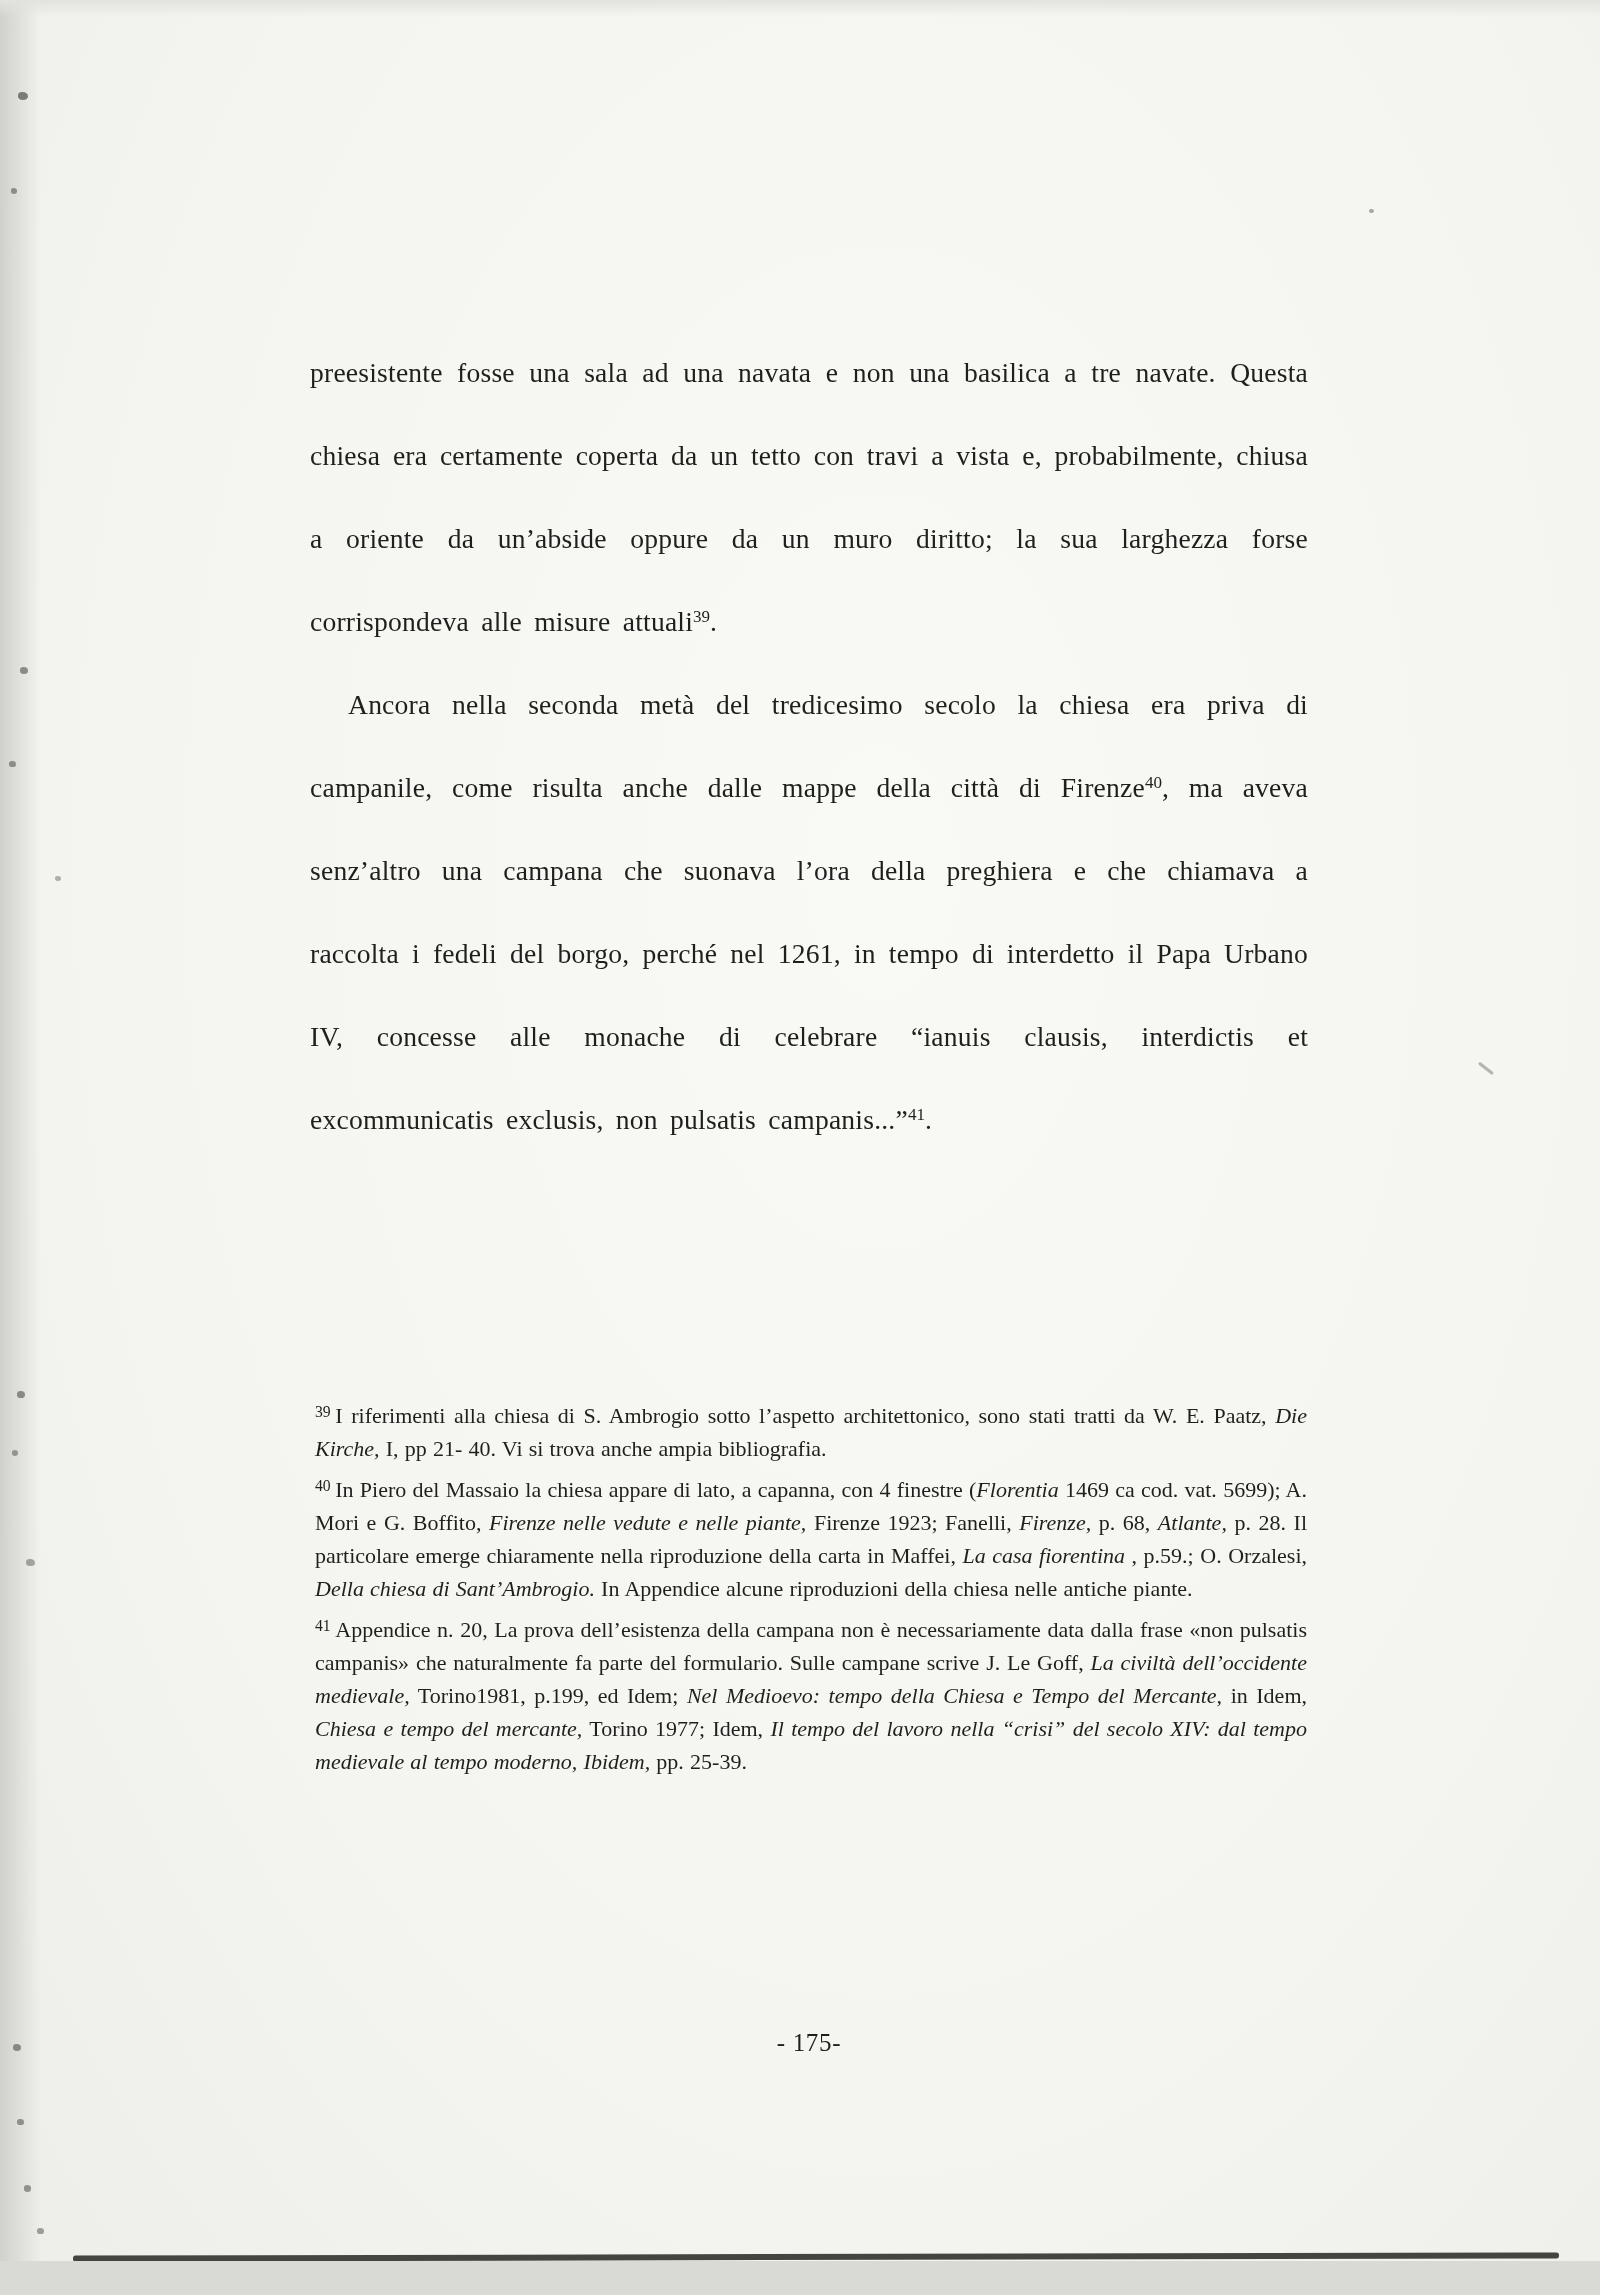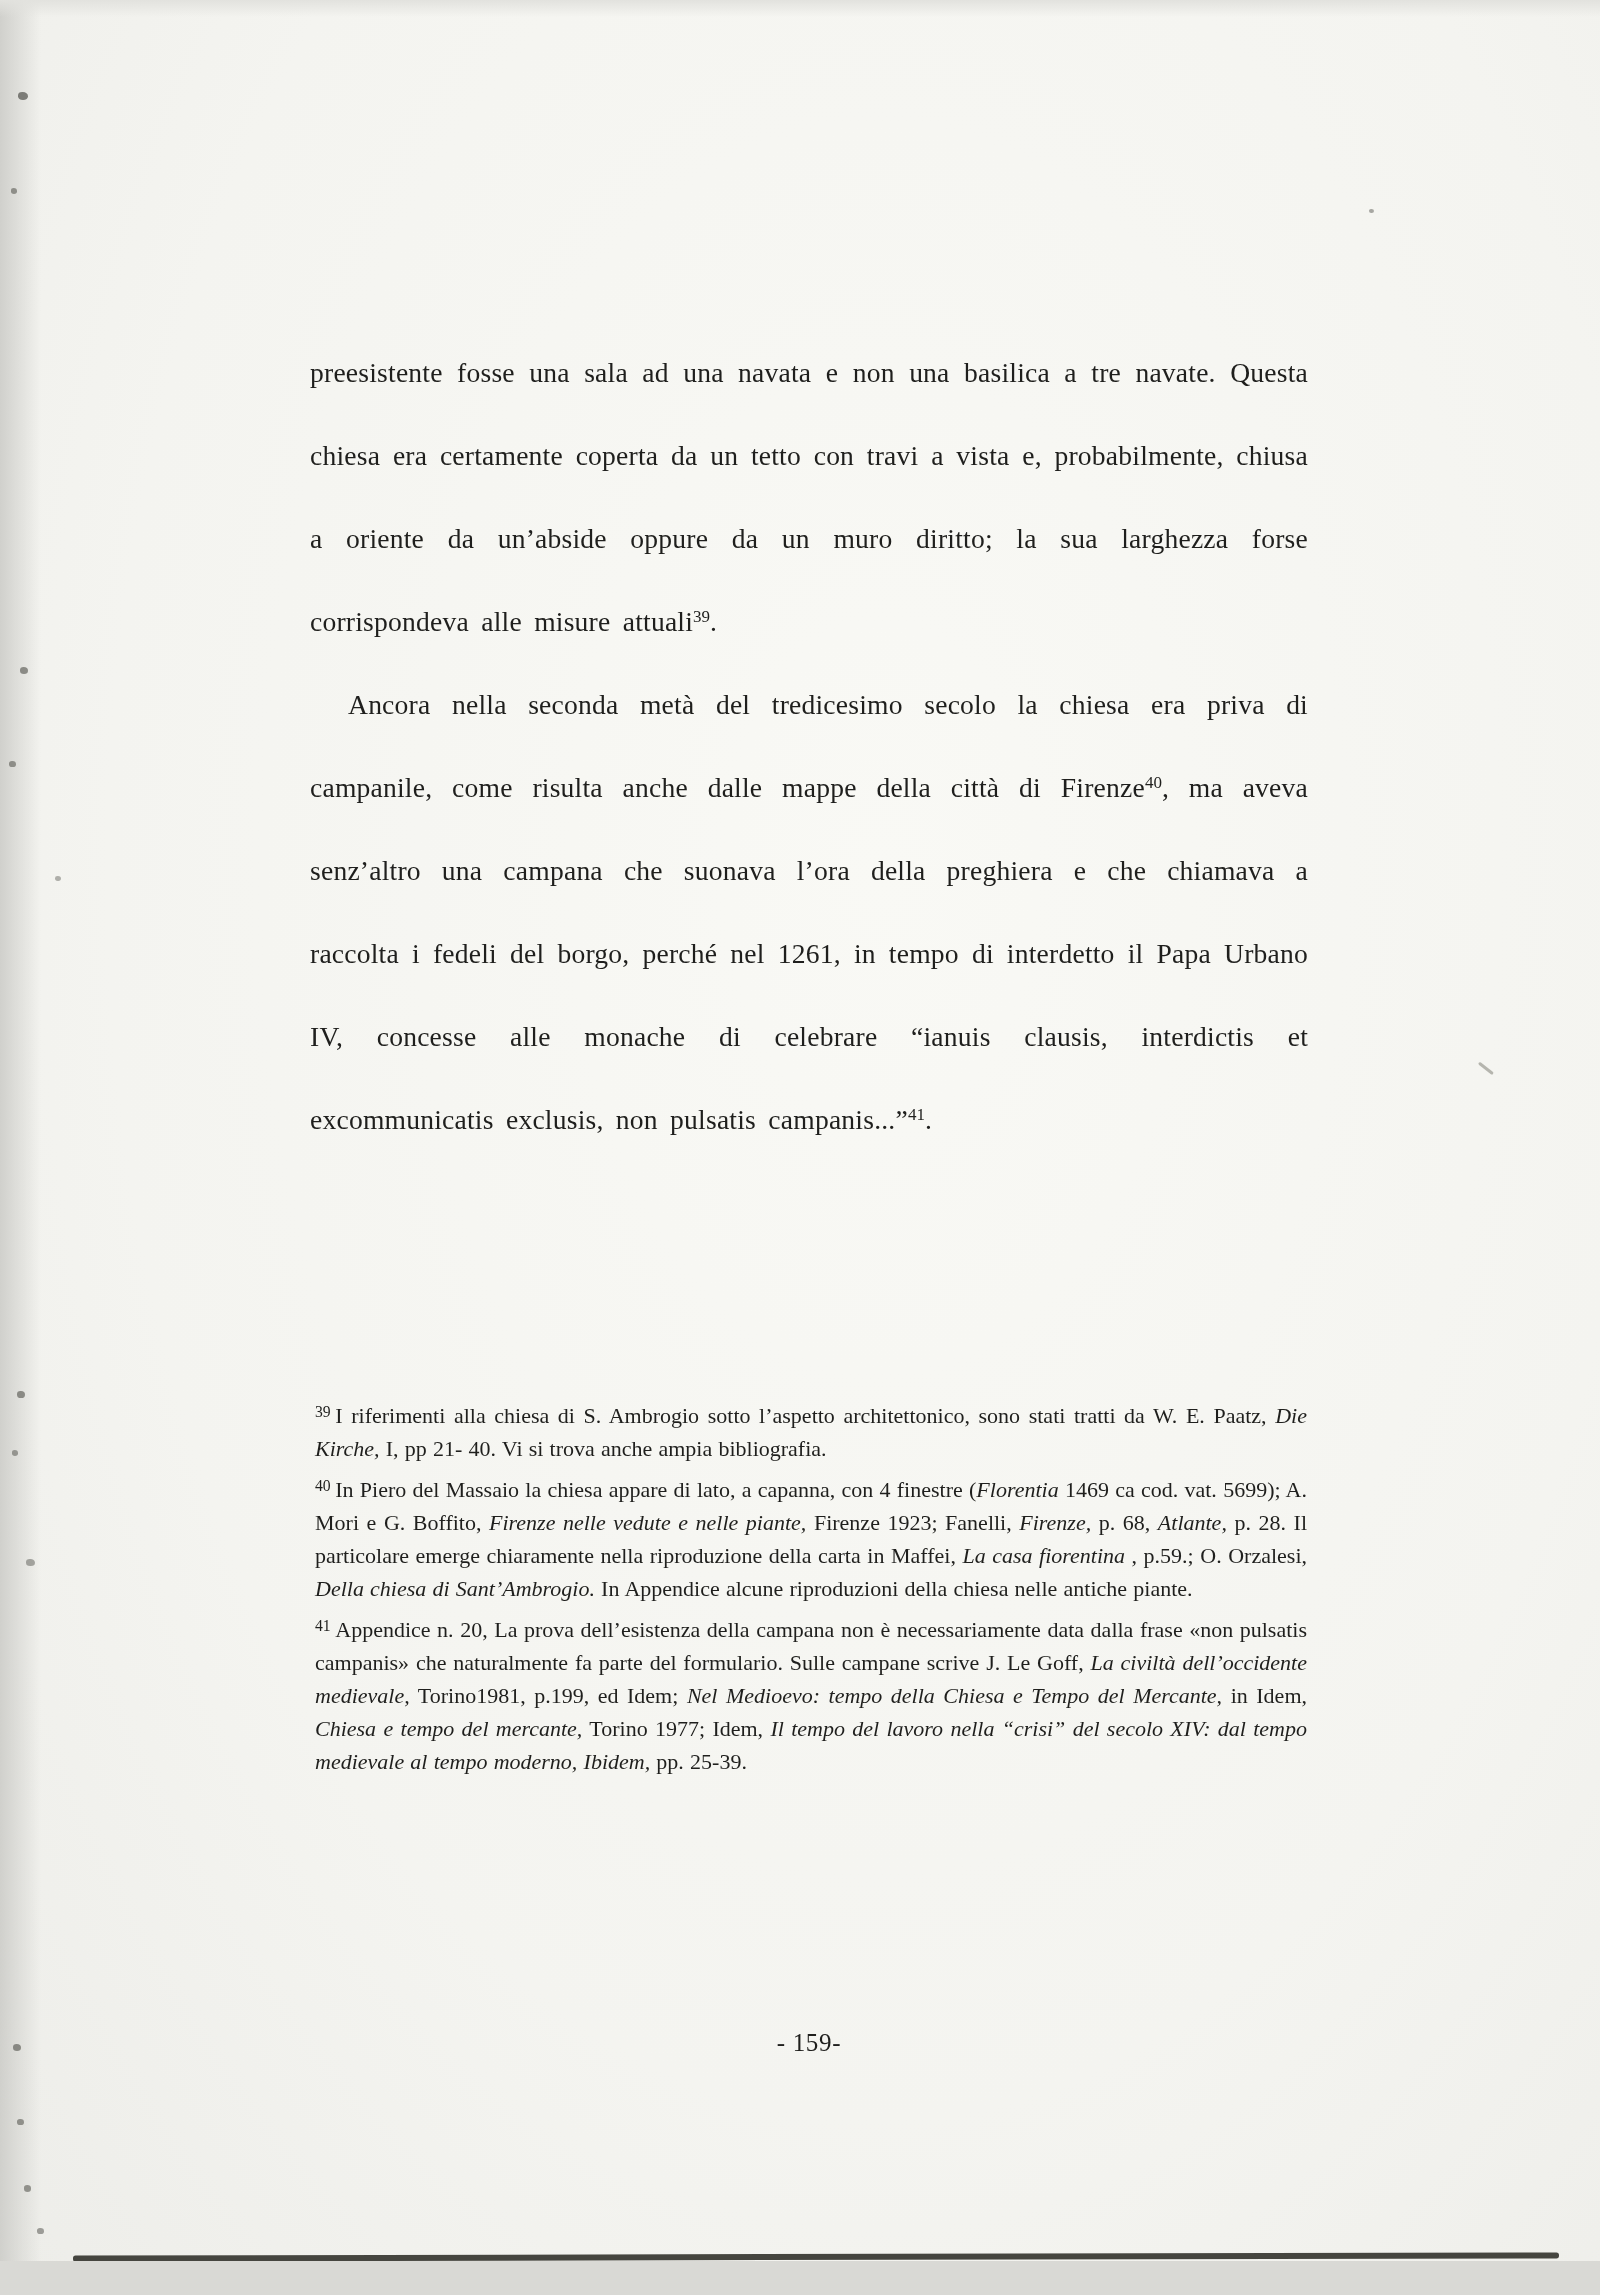--- a/index.html
+++ b/index.html
@@ -110,19 +110,19 @@
       <p class="para"><span>preesistente fosse una sala ad una navata e non una basilica a tre navate. Questa chiesa era certamente coperta da un tetto con travi a vista e, probabilmente, chiusa a oriente da un’abside oppure da un muro diritto; la sua larghezza forse corrispondeva alle misure attuali</span><sup>39</sup><span>.</span></p>
       <p class="para indent"><span>Ancora nella seconda metà del tredicesimo secolo la chiesa era priva di campanile, come risulta anche dalle mappe della città di Firenze</span><sup>40</sup><span>, ma aveva senz’altro una campana che suonava l’ora della preghiera e che chiamava a raccolta i fedeli del borgo, perché nel 1261, in tempo di interdetto il Papa Urbano IV, concesse alle monache di celebrare “ianuis clausis, interdictis et excommunicatis exclusis, non pulsatis campanis...”</span><sup>41</sup><span>.</span></p>
     </div>
 
   <div class="footnotes" id="footnote-host">
       <p class="fn"><sup>39</sup><span>I riferimenti alla chiesa di S. Ambrogio sotto l’aspetto architettonico, sono stati tratti da W. E. Paatz, </span><span class="it">Die Kirche,</span><span> I, pp 21- 40. Vi si trova anche ampia bibliografia.</span></p>
       <p class="fn"><sup>40</sup><span>In Piero del Massaio la chiesa appare di lato, a capanna, con 4 finestre (</span><span class="it">Florentia</span><span> 1469 ca cod. vat. 5699); A. Mori e G. Boffito, </span><span class="it">Firenze nelle vedute e nelle piante,</span><span> Firenze 1923; Fanelli, </span><span class="it">Firenze,</span><span> p. 68, </span><span class="it">Atlante,</span><span> p. 28. Il particolare emerge chiaramente nella riproduzione della carta in Maffei, </span><span class="it">La casa fiorentina</span><span> , p.59.; O. Orzalesi, </span><span class="it">Della chiesa di Sant’Ambrogio.</span><span> In Appendice alcune riproduzioni della chiesa nelle antiche piante.</span></p>
       <p class="fn"><sup>41</sup><span>Appendice n. 20, La prova dell’esistenza della campana non è necessariamente data dalla frase «non pulsatis campanis» che naturalmente fa parte del formulario. Sulle campane scrive J. Le Goff, </span><span class="it">La civiltà dell’occidente medievale,</span><span> Torino1981, p.199, ed Idem; </span><span class="it">Nel Medioevo: tempo della Chiesa e Tempo del Mercante,</span><span> in Idem, </span><span class="it">Chiesa e tempo del mercante,</span><span> Torino 1977; Idem, </span><span class="it">Il tempo del lavoro nella “crisi” del secolo XIV: dal tempo medievale al tempo moderno, Ibidem,</span><span> pp. 25-39.</span></p>
     </div>
 
-  <div class="page-number">- 159-</div>
+  <div class="page-number">- 175-</div>
 
   <div class="edge-bottom-line"></div>
   <div class="edge-bottom"></div>
 
 </div>
 
 
 </body></html>

